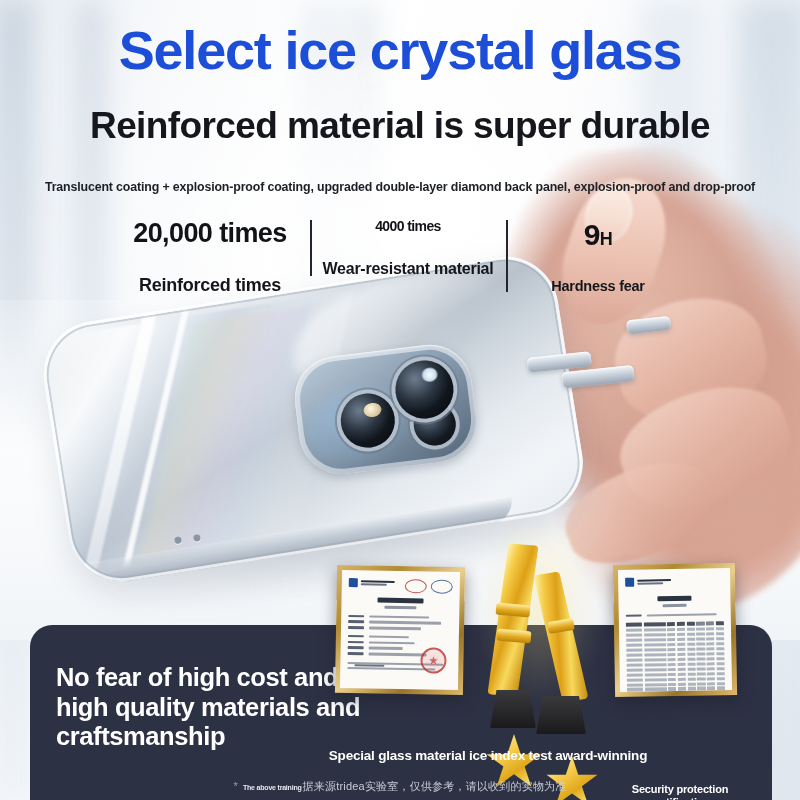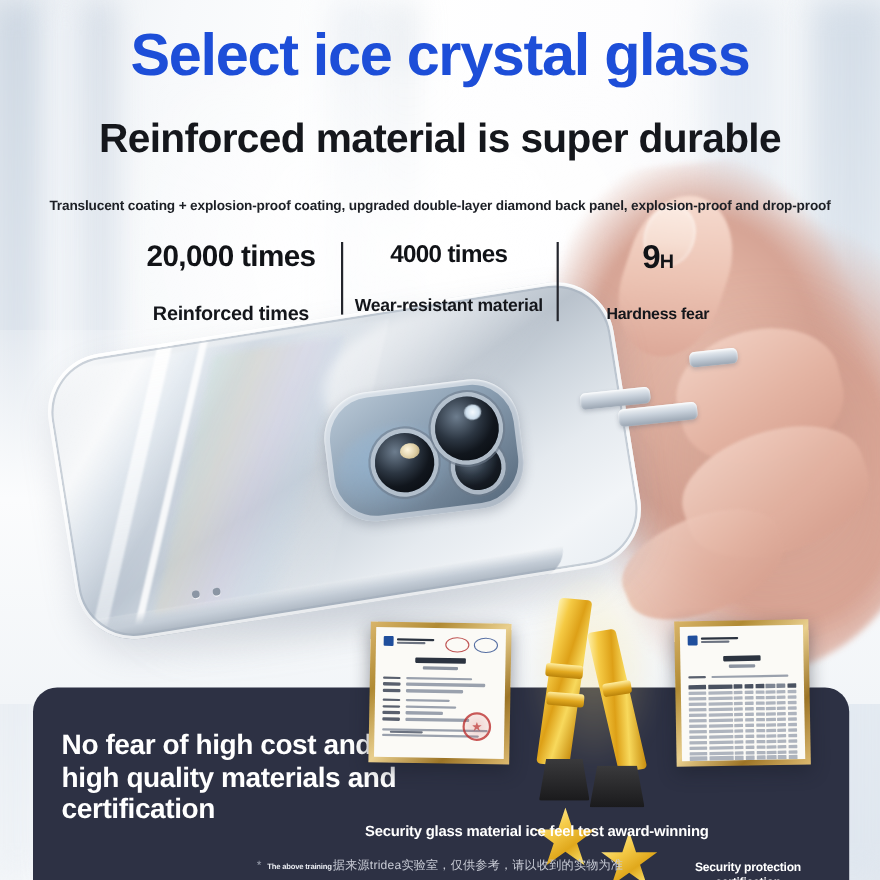--- a/index.html
+++ b/index.html
@@ -83,21 +83,21 @@
   .stat.s2 { width:196px; }
   .stat.s3 { width:184px; }
   .stat + .stat::before {
     content:""; position:absolute; left:0; top:2px; bottom:2px;
     width:2px; background:#23252c;
   }
   .stat-value {
     font-weight:700; color:#111317; letter-spacing:-.6px; white-space:nowrap;
   }
   .s1 .stat-value { font-size:27px; }
-  .s2 .stat-value { font-size:22px; }
+  .s2 .stat-value { font-size:14px; }
   .s3 .stat-value { font-size:30px; }
   .s3 .stat-value .suffix { font-size:18px; font-weight:600; }
   .stat-label {
     margin-top:26px;
     font-weight:700; color:#14161b; letter-spacing:-.25px; white-space:nowrap;
   }
   .s1 .stat-label { font-size:18px; }
   .s2 .stat-label { font-size:16px; }
   .s3 .stat-label { font-size:14.5px; }
 
@@ -470,21 +470,21 @@
       <div class="stat-value">4000 times</div>
       <div class="stat-label">Wear-resistant material</div>
     </div>
     <div class="stat s3">
       <div class="stat-value"><span>9</span><span class="suffix">H</span></div>
       <div class="stat-label">Hardness fear</div>
     </div>
   </div>
 
   <div class="dark-panel">
-    <div class="dark-panel-text">No fear of high cost and high quality materials and certification</div>
+    <div class="dark-panel-text">No fear of high cost and high quality materials and craftsmanship</div>
   </div>
 
   <div class="cert cert-a">
     <div class="cert-inner">
       <div class="cert-logo">
         <div class="sq"></div>
           <div class="ln">
             <i></i>
             <i></i>
           </div>
@@ -704,20 +704,20 @@
             <span class="cx"></span>
             <span class="cx"></span>
             <span class="cx"></span>
             <span class="cx"></span>
             <span class="cx"></span>
           </div>
       </div>
     </div>
   </div>
 
-  <div class="cap cap-trophy">Security glass material ice feel test award-winning</div>
+  <div class="cap cap-trophy">Special glass material ice index test award-winning</div>
   <div class="cap cap-cert">Security protection certification</div>
 
   <div class="disclaimer">
     <span class="star">*</span><span class="en">The above training</span><span>据来源tridea实验室，仅供参考，请以收到的实物为准</span>
   </div>
 
 </div>
 
 </body></html>

